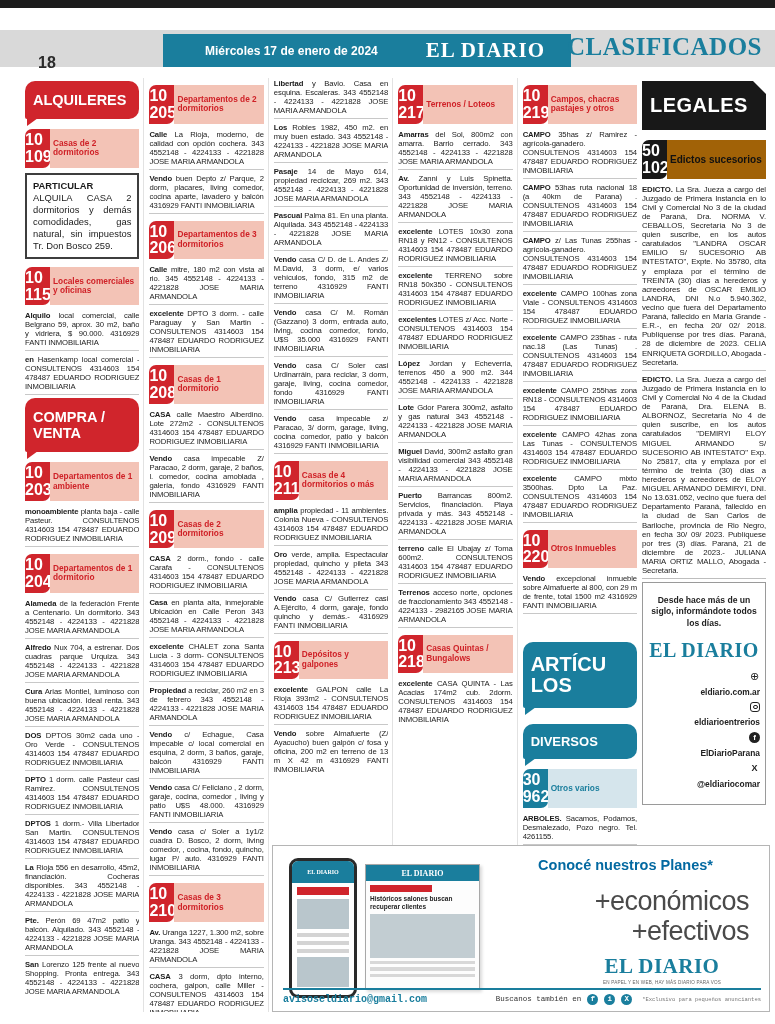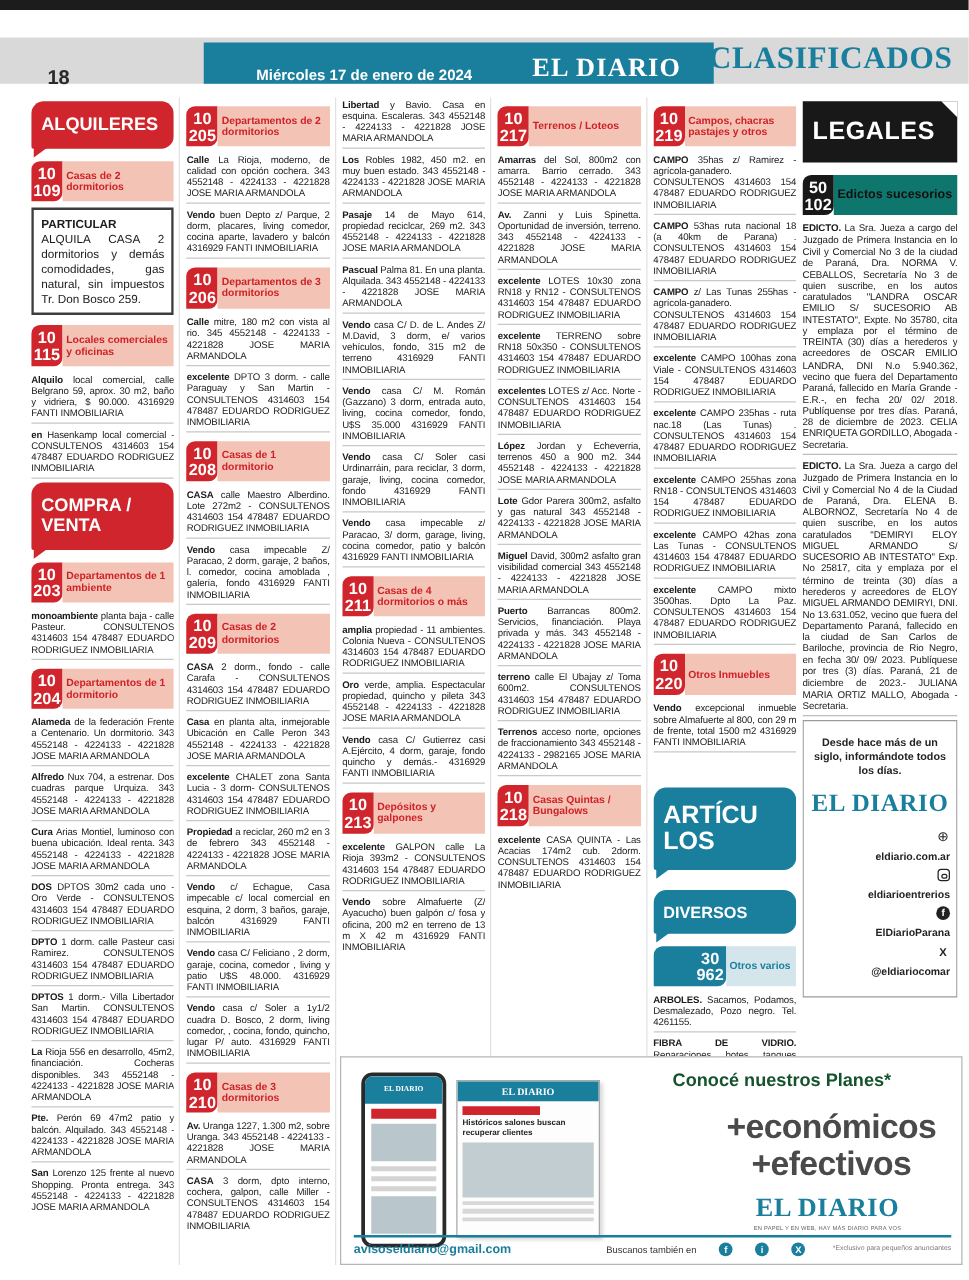--- a/index.html
+++ b/index.html
@@ -5,21 +5,21 @@
   html,body{margin:0;padding:0;}
   body{width:775px;height:1024px;position:relative;overflow:hidden;background:#f2f2f2;
        font-family:"Liberation Sans","DejaVu Sans",sans-serif;}
   .page{position:absolute;inset:0;background:#ffffff;}
   .topstrip{position:absolute;top:0;left:0;right:0;height:8px;background:#1c1c1c;}
 
   
   .header{position:absolute;top:30px;left:0;right:0;height:37px;background:#d9d9d9;}
   .pagenum{position:absolute;left:38px;top:24px;font-size:16px;font-weight:bold;color:#2b2b2b;}
   .header-teal{position:absolute;left:163px;width:408px;top:4px;bottom:0;background:#1a7e9d;color:#fff;
-               display:flex;align-items:flex-end;}
+               display:flex;align-items:center;}
   .header-date{font-size:12px;font-weight:bold;margin-left:42px;}
   .masthead{font-family:"Liberation Serif","DejaVu Serif",serif;font-weight:bold;font-size:21px;
             letter-spacing:1px;margin-left:auto;margin-right:26px;}
   .section-title{position:absolute;right:13px;top:3px;color:#1a7e9d;font-weight:bold;font-size:25px;
                  font-family:"Liberation Serif","DejaVu Serif",serif;letter-spacing:.5px;}
 
   
   .cols{position:absolute;top:78px;left:25px;width:612px;height:934px;display:flex;}
   .col{width:115px;overflow:hidden;}
   .col:not(:first-child){border-left:1px solid #e2e2e2;padding-left:5px;margin-left:4px;}
@@ -37,30 +37,30 @@
                   border-top:8px solid #1a7e9d;border-right:11px solid transparent;}
   .sec-teal{background:#1a7e9d;font-size:13px;padding:10px 8px;border-radius:10px 10px 10px 2px;margin-top:16px;}
   .sec-teal::after{content:'';position:absolute;left:2px;bottom:-7px;width:0;height:0;
                   border-top:8px solid #1a7e9d;border-right:11px solid transparent;}
   .sec-black{background:#181818;font-size:20px;padding:13px 8px;letter-spacing:.5px;}
   .sec-black::after{content:'';position:absolute;top:0;right:0;width:0;height:0;
                   border-top:13px solid #fff;border-left:13px solid transparent;}
 
   
   .cat{display:flex;align-items:stretch;margin:7px 0 5px;}
-  .cat-badge{width:25px;min-width:25px;color:#fff;font-weight:bold;font-size:13px;line-height:1.05;
-             text-align:center;padding:3px 0 2px;border-radius:7px 0 7px 0;}
+  .cat-badge{width:25px;min-width:25px;color:#fff;font-weight:bold;font-size:16px;line-height:1.05;
+             padding:3px 0 2px;border-radius:7px 0 7px 0;}
   .cat-red .cat-badge{background:#d0252c;}
-  .cat-teal .cat-badge{background:#1a7e9d;padding-left:33px;}
+  .cat-teal .cat-badge{background:#1a7e9d;}
   .cat-black .cat-badge{background:#181818;}
   .cat-label{flex:1;font-weight:bold;font-size:8.3px;line-height:1.15;display:flex;align-items:center;
              padding:2px 3px;}
   .cat-red .cat-label{background:#f3c3b6;color:#cf2127;}
   .cat-teal .cat-label{background:#d5e5ec;color:#1a7e9d;}
-  .cat-black .cat-label{background:#0f766e;color:#111;font-size:10px;}
+  .cat-black .cat-label{background:#a16207;color:#111;font-size:10px;}
 
   
   .ad{font-size:7.7px;line-height:1.17;letter-spacing:-.1px;color:#1b1b1b;text-align:justify;
       margin:0 0 3px;padding:1px 0 3px;border-bottom:1px solid #c8c8c8;}
   .ad:last-child{border-bottom:none;}
   .ad b{font-weight:bold;}
   .ad-boxed{border:2px solid #3d3d3d;padding:5px 6px;font-size:9.4px;line-height:1.28;
             letter-spacing:0;margin:3px 0 8px;}
 
   
@@ -80,44 +80,44 @@
   .instagram-icon::before{content:'';position:absolute;left:2.2px;top:2.2px;width:2.6px;height:2.6px;
          border:1px solid #222;border-radius:50%;}
   .facebook-icon{background:#222;border-radius:50%;color:#fff;font-weight:bold;font-size:8px;}
   .facebook-icon::before{content:"f";}
   .x-icon::before{content:"X";font-weight:bold;}
 
   
   .banner{position:absolute;left:272px;top:845px;width:496px;height:165px;background:#fff;
           border:1px solid #b5b5b5;z-index:5;}
   .banner-headline{position:absolute;left:225px;top:11px;width:255px;text-align:center;
-          font-size:14.5px;font-weight:bold;color:#14532d;}
+          font-size:14.5px;font-weight:bold;color:#0369a1;}
   .phone{position:absolute;left:16px;top:12px;width:62px;height:134px;border:3px solid #2a2a2a;
          border-radius:9px;background:#fff;overflow:hidden;}
   .phone-bar{height:22px;background:#1a7e9d;color:#fff;font-size:6px;font-weight:bold;
          font-family:"Liberation Serif","DejaVu Serif",serif;display:flex;align-items:center;justify-content:center;}
   .phone-red{height:8px;background:#d0252c;margin:4px 5px 0;}
   .phone-line{height:4px;background:#d4d4d4;margin:4px 5px 0;}
   .phone-img{height:30px;background:#b9c6cc;margin:4px 5px 0;}
   .newsp{position:absolute;left:92px;top:18px;width:113px;height:124px;border:1px solid #a8a8a8;
          background:#fdfdfd;overflow:hidden;box-shadow:2px 2px 3px rgba(0,0,0,.15);}
   .newsp-mast{height:16px;background:#1a7e9d;color:#fff;font-size:8px;font-weight:bold;
          font-family:"Liberation Serif","DejaVu Serif",serif;display:flex;align-items:center;justify-content:center;}
   .newsp-red{height:7px;background:#d0252c;width:55%;margin:4px 4px 0;}
   .newsp-head{font-size:6.5px;font-weight:bold;color:#222;margin:3px 4px 0;line-height:1.2;}
   .newsp-img{height:44px;background:#c2cdd2;margin:3px 4px 0;}
   .newsp-line{height:3.5px;background:#d8d8d8;margin:3px 4px 0;}
-  .plans{position:absolute;right:20px;top:40px;text-align:center;font-size:27px;font-weight:bold;
+  .plans{position:absolute;right:20px;top:40px;text-align:right;font-size:27px;font-weight:normal;
          color:#4a4a4a;line-height:1.12;letter-spacing:-.5px;}
   .banner-logo{position:absolute;left:330px;top:108px;text-align:center;}
   .banner-logo-main{font-family:"Liberation Serif","DejaVu Serif",serif;font-weight:bold;
          color:#1a7e9d;font-size:21px;letter-spacing:.5px;}
   .banner-logo-tag{font-size:4.6px;color:#666;letter-spacing:.2px;margin-top:1px;}
   .banner-bottom{position:absolute;left:10px;right:8px;bottom:3px;height:18px;border-top:2px solid #1a7e9d;
-         display:flex;align-items:center;gap:18px;}
+         display:flex;align-items:center;gap:6px;font-family:Liberation Mono, monospace;}
   .banner-email{font-size:10px;font-weight:bold;color:#1a7e9d;}
   .banner-social-label{font-size:7.5px;color:#333;margin-left:auto;}
   .bicon{width:11px;height:11px;border-radius:50%;background:#1a7e9d;color:#fff;display:inline-flex;
          align-items:center;justify-content:center;font-size:7.5px;font-weight:bold;}
   .banner-footnote{font-size:5.5px;color:#777;margin-left:4px;}
 </style>
 </head>
 <body>
 
 <div class="page">

